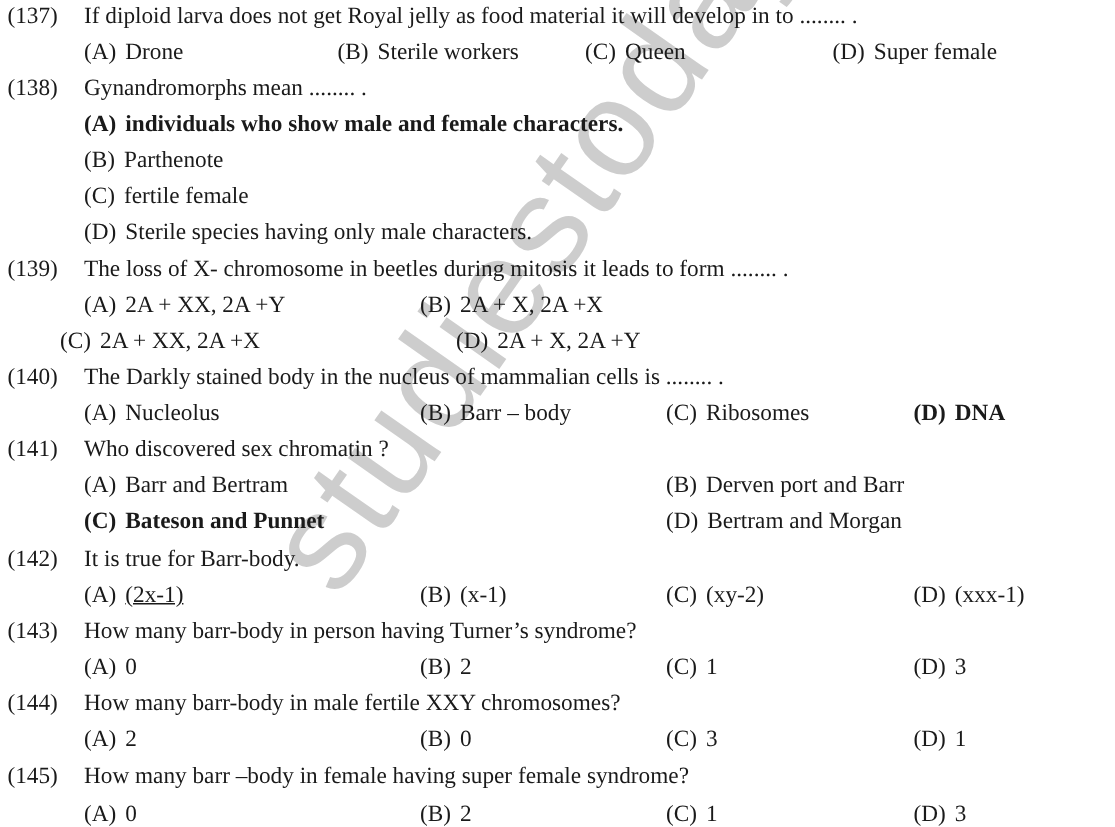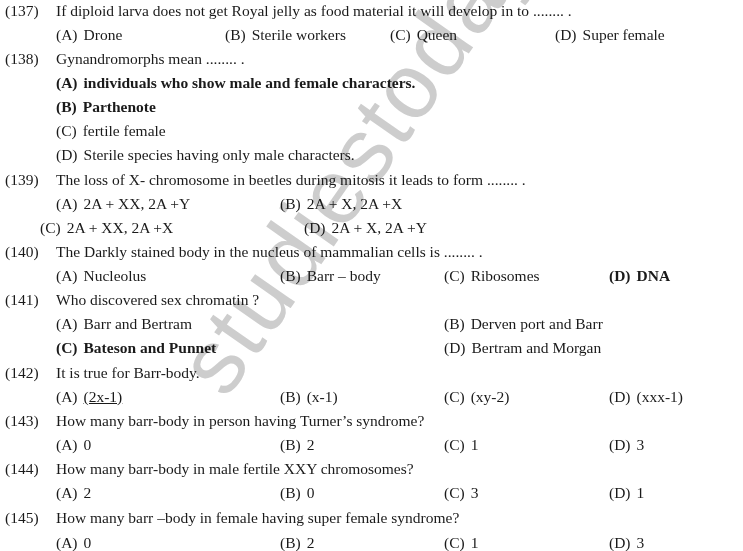--- a/index.html
+++ b/index.html
@@ -44,21 +44,21 @@
     </div>
 
     <div class="line" style="top:47px;">
       <span class="qnum">(138)</span>
       <span class="qtext">Gynandromorphs mean ........ .</span>
     </div>
     <div class="line" style="top:71px;">
       <span class="opt" style="left:56px;font-weight:bold;"><span class="lbl">(A)</span><span>individuals who show male and female characters.</span></span>
     </div>
     <div class="line" style="top:95px;">
-      <span class="opt" style="left:56px;font-weight:bold;"><span class="lbl">(B)</span><span>Parthenote</span></span>
+      <span class="opt" style="left:56px;"><span class="lbl">(B)</span><span>Parthenote</span></span>
     </div>
     <div class="line" style="top:119px;">
       <span class="opt" style="left:56px;"><span class="lbl">(C)</span><span>fertile female</span></span>
     </div>
     <div class="line" style="top:143px;">
       <span class="opt" style="left:56px;text-align:right;"><span class="lbl">(D)</span><span>Sterile species having only male characters.</span></span>
     </div>
 
     <div class="line" style="top:168px;">
       <span class="qnum">(139)</span>

